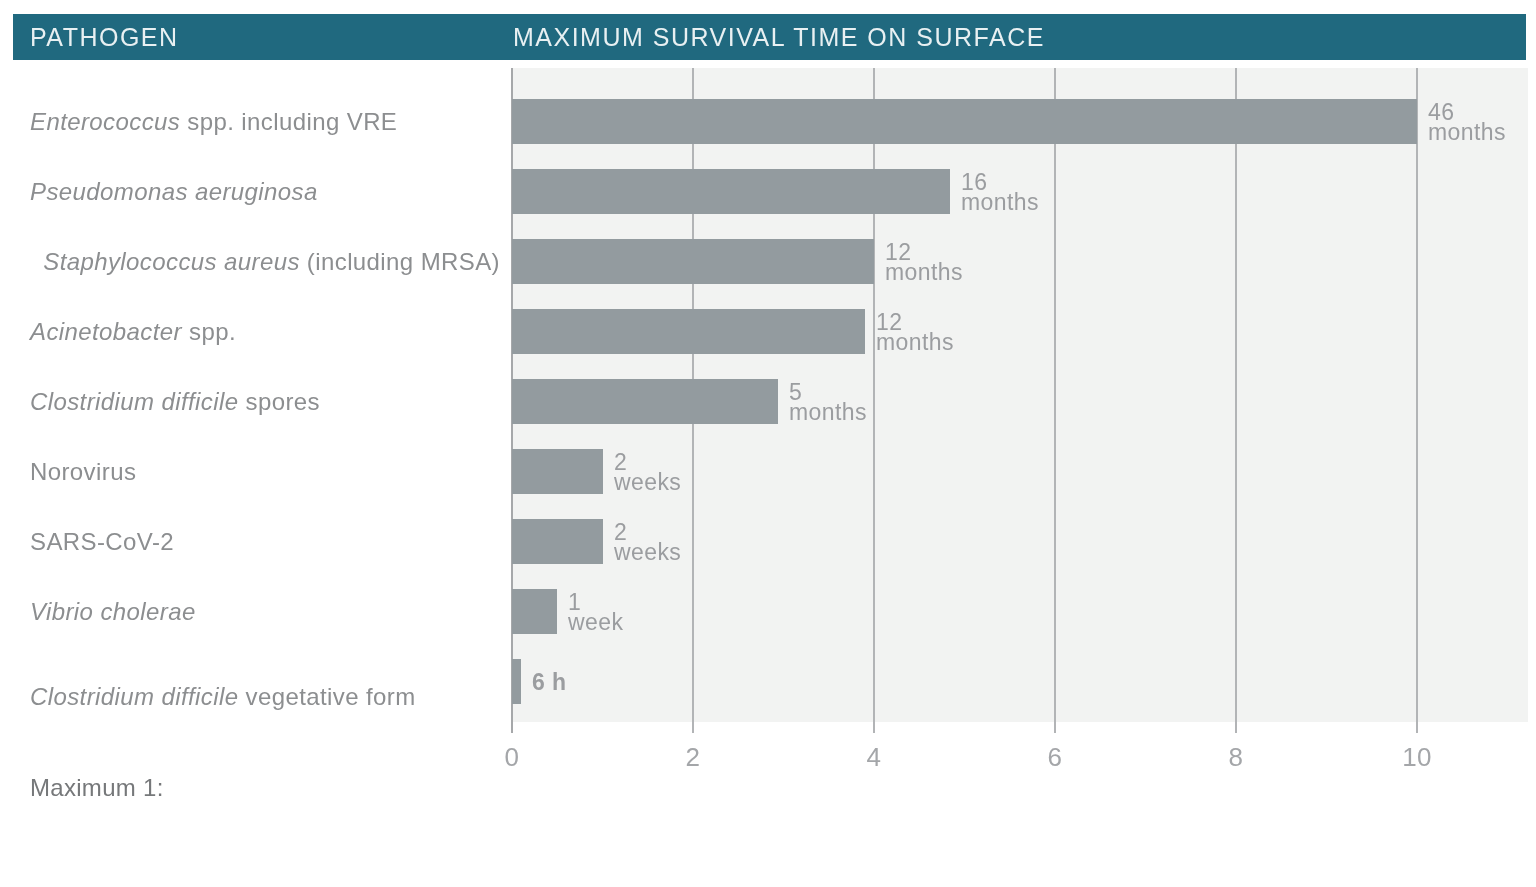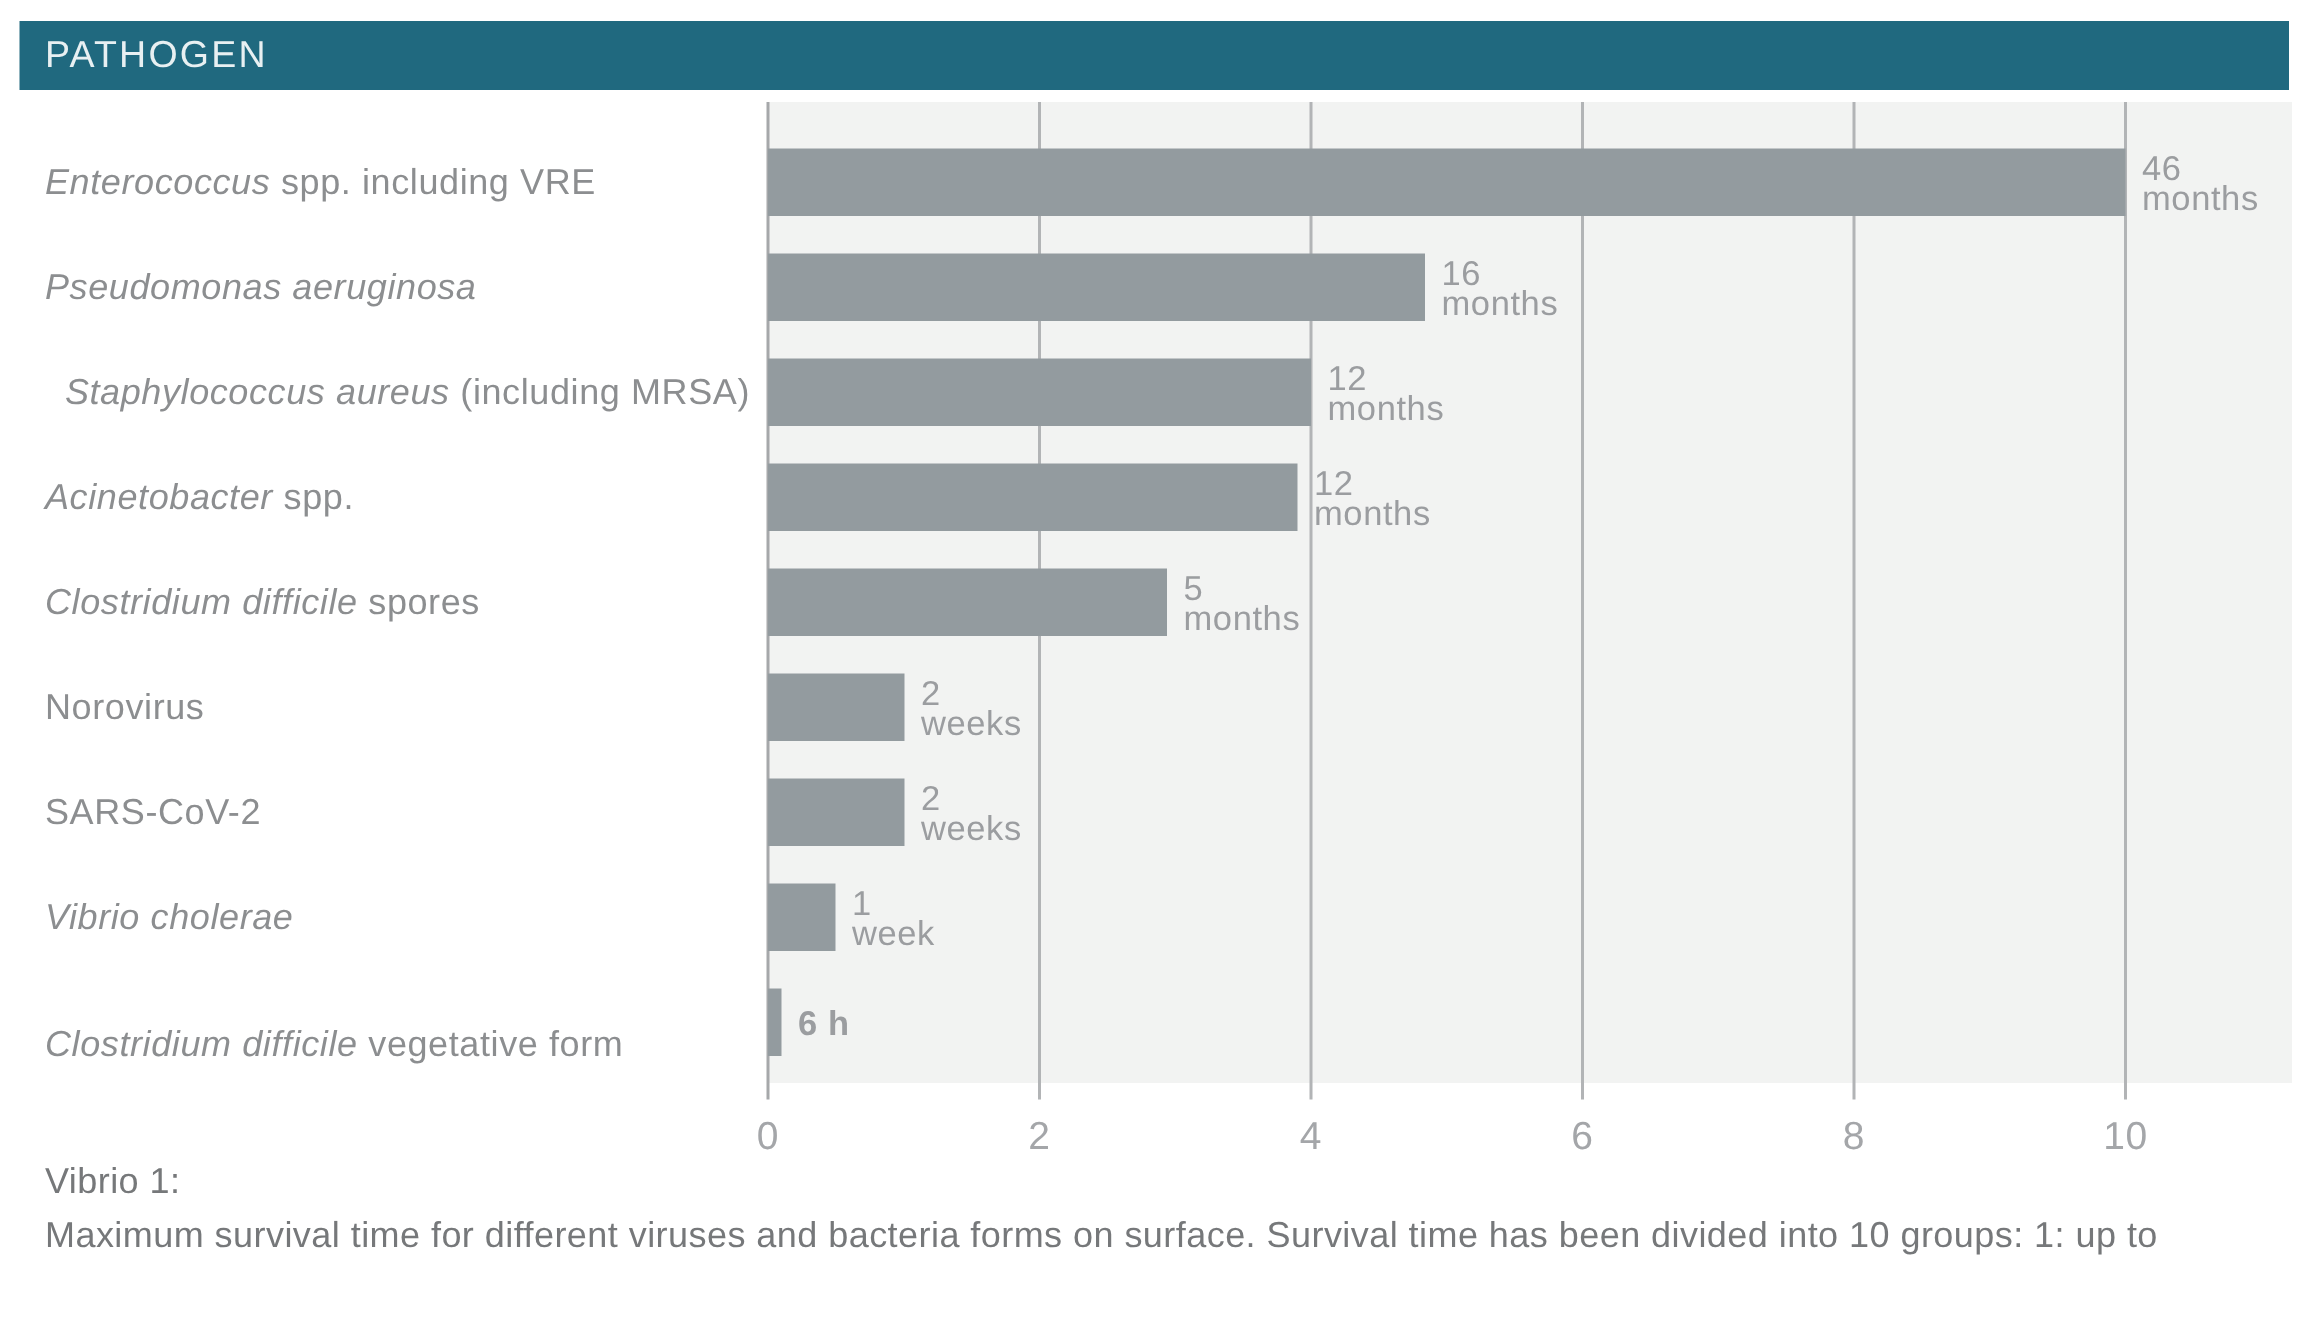--- a/index.html
+++ b/index.html
@@ -74,20 +74,21 @@
   .caption-title { margin-bottom: 7px; }
   .caption-line { line-height: 30px; white-space: nowrap; }
 </style>
 </head>
 <body>
 
 <div class="page" style="--teal: #20697F; --header-text: #E8F0F2; --plot-bg: #F2F3F2; --bar-gray: #939B9F; --grid-gray: #B2B4B6; --axis-gray: #A6A8AA; --label-gray: #8C8E90; --value-gray: #9B9DA0; --tick-gray: #A4A6A9; --caption-gray: #76787A; --page-bg: #FFFFFF;">
 
   <div class="header-bar">
     <span class="header-label pathogen">PATHOGEN</span>
+    <span class="header-label survival">MAXIMUM SURVIVAL TIME ON SURFACE</span>
   </div>
 
   <div class="labels">
       <div class="pathogen-label" style="top: 121.5px;"><span class="italic">Enterococcus</span><span> spp. including VRE</span></div>
       <div class="pathogen-label" style="top: 191.5px;"><span class="italic">Pseudomonas aeruginosa</span></div>
       <div class="pathogen-label" style="top: 261.5px; text-align: right;"><span class="italic">Staphylococcus aureus</span><span> (including MRSA)</span></div>
       <div class="pathogen-label" style="top: 331.5px;"><span class="italic">Acinetobacter</span><span> spp.</span></div>
       <div class="pathogen-label" style="top: 401.5px;"><span class="italic">Clostridium difficile</span><span> spores</span></div>
       <div class="pathogen-label" style="top: 471.5px;"><span>Norovirus</span></div>
       <div class="pathogen-label" style="top: 541.5px;"><span>SARS-CoV-2</span></div>
@@ -151,17 +152,16 @@
   <div class="axis">
       <div class="tick-label" style="left: 0px;">0</div>
       <div class="tick-label" style="left: 181px;">2</div>
       <div class="tick-label" style="left: 362px;">4</div>
       <div class="tick-label" style="left: 543px;">6</div>
       <div class="tick-label" style="left: 724px;">8</div>
       <div class="tick-label" style="left: 905px;">10</div>
     </div>
 
   <div class="caption">
-    <div class="caption-title">Vibrio 1:</div>
-    <div class="caption-line">Maximum survival time for different viruses and bacteria forms on surface. Survival time has been divided into 10 groups: 1: up to</div>
+    <div class="caption-title">Maximum 1:</div>
   </div>
 
 </div>
 
 </body></html>

